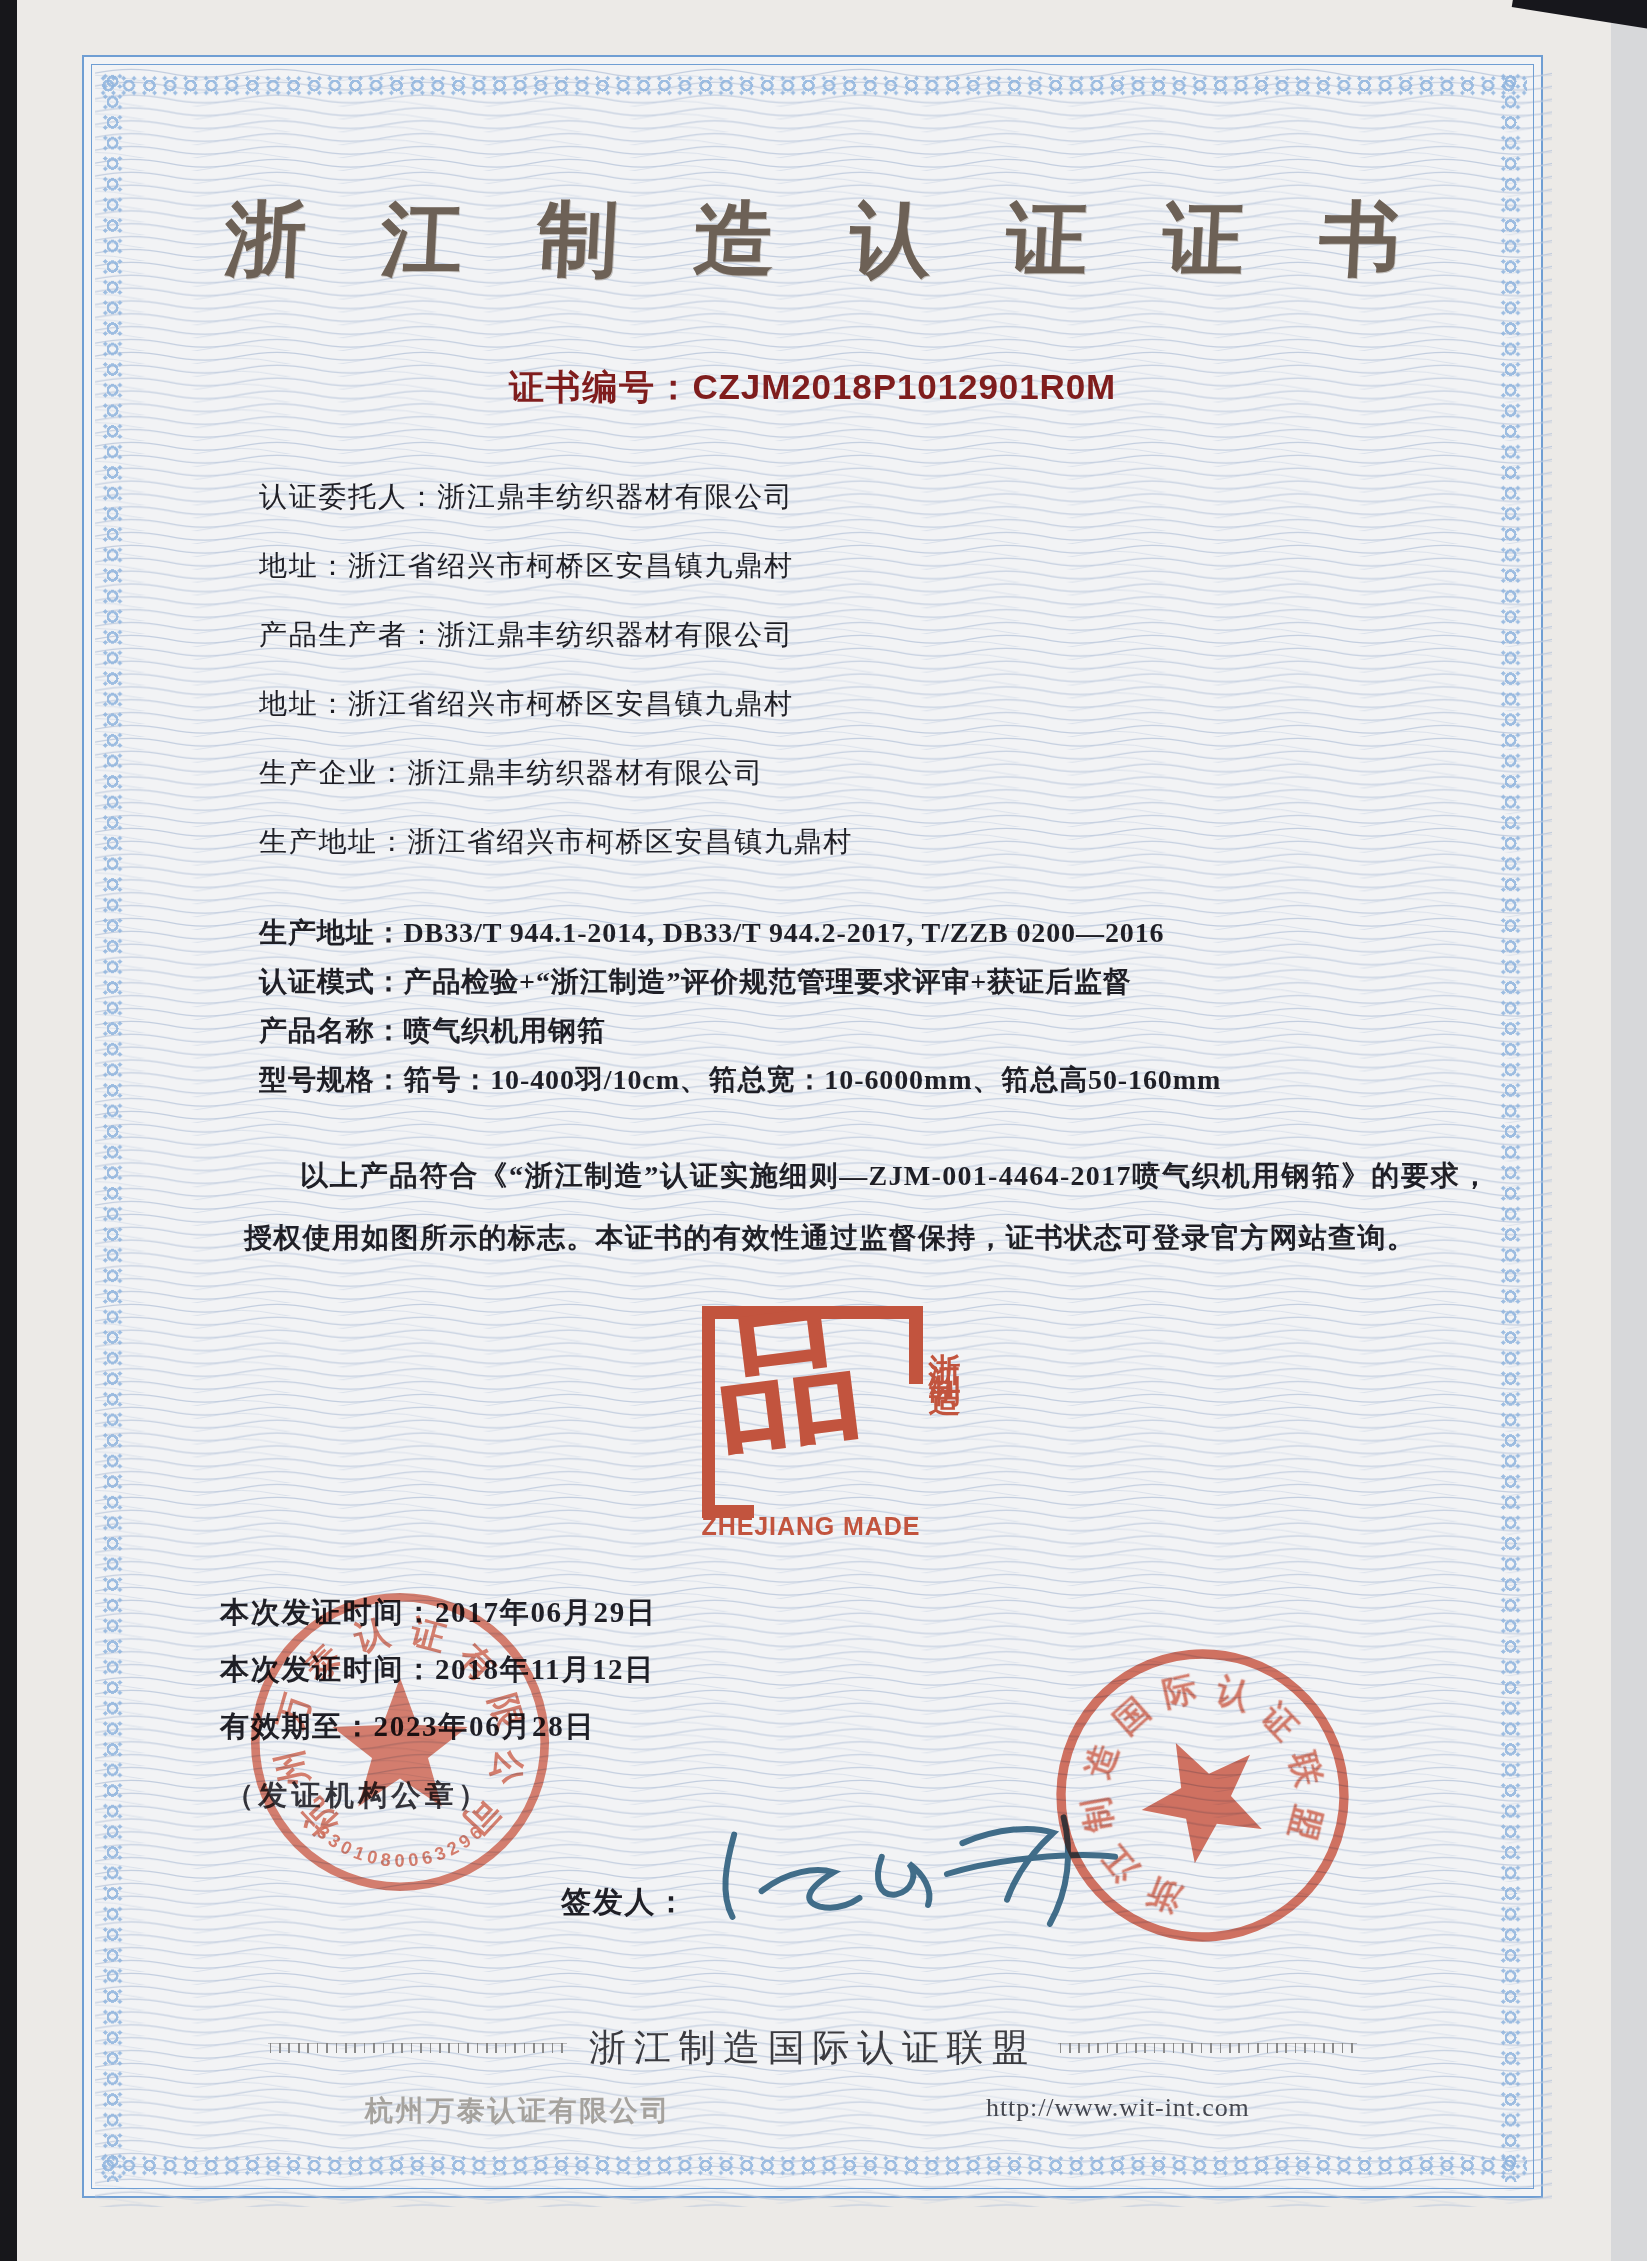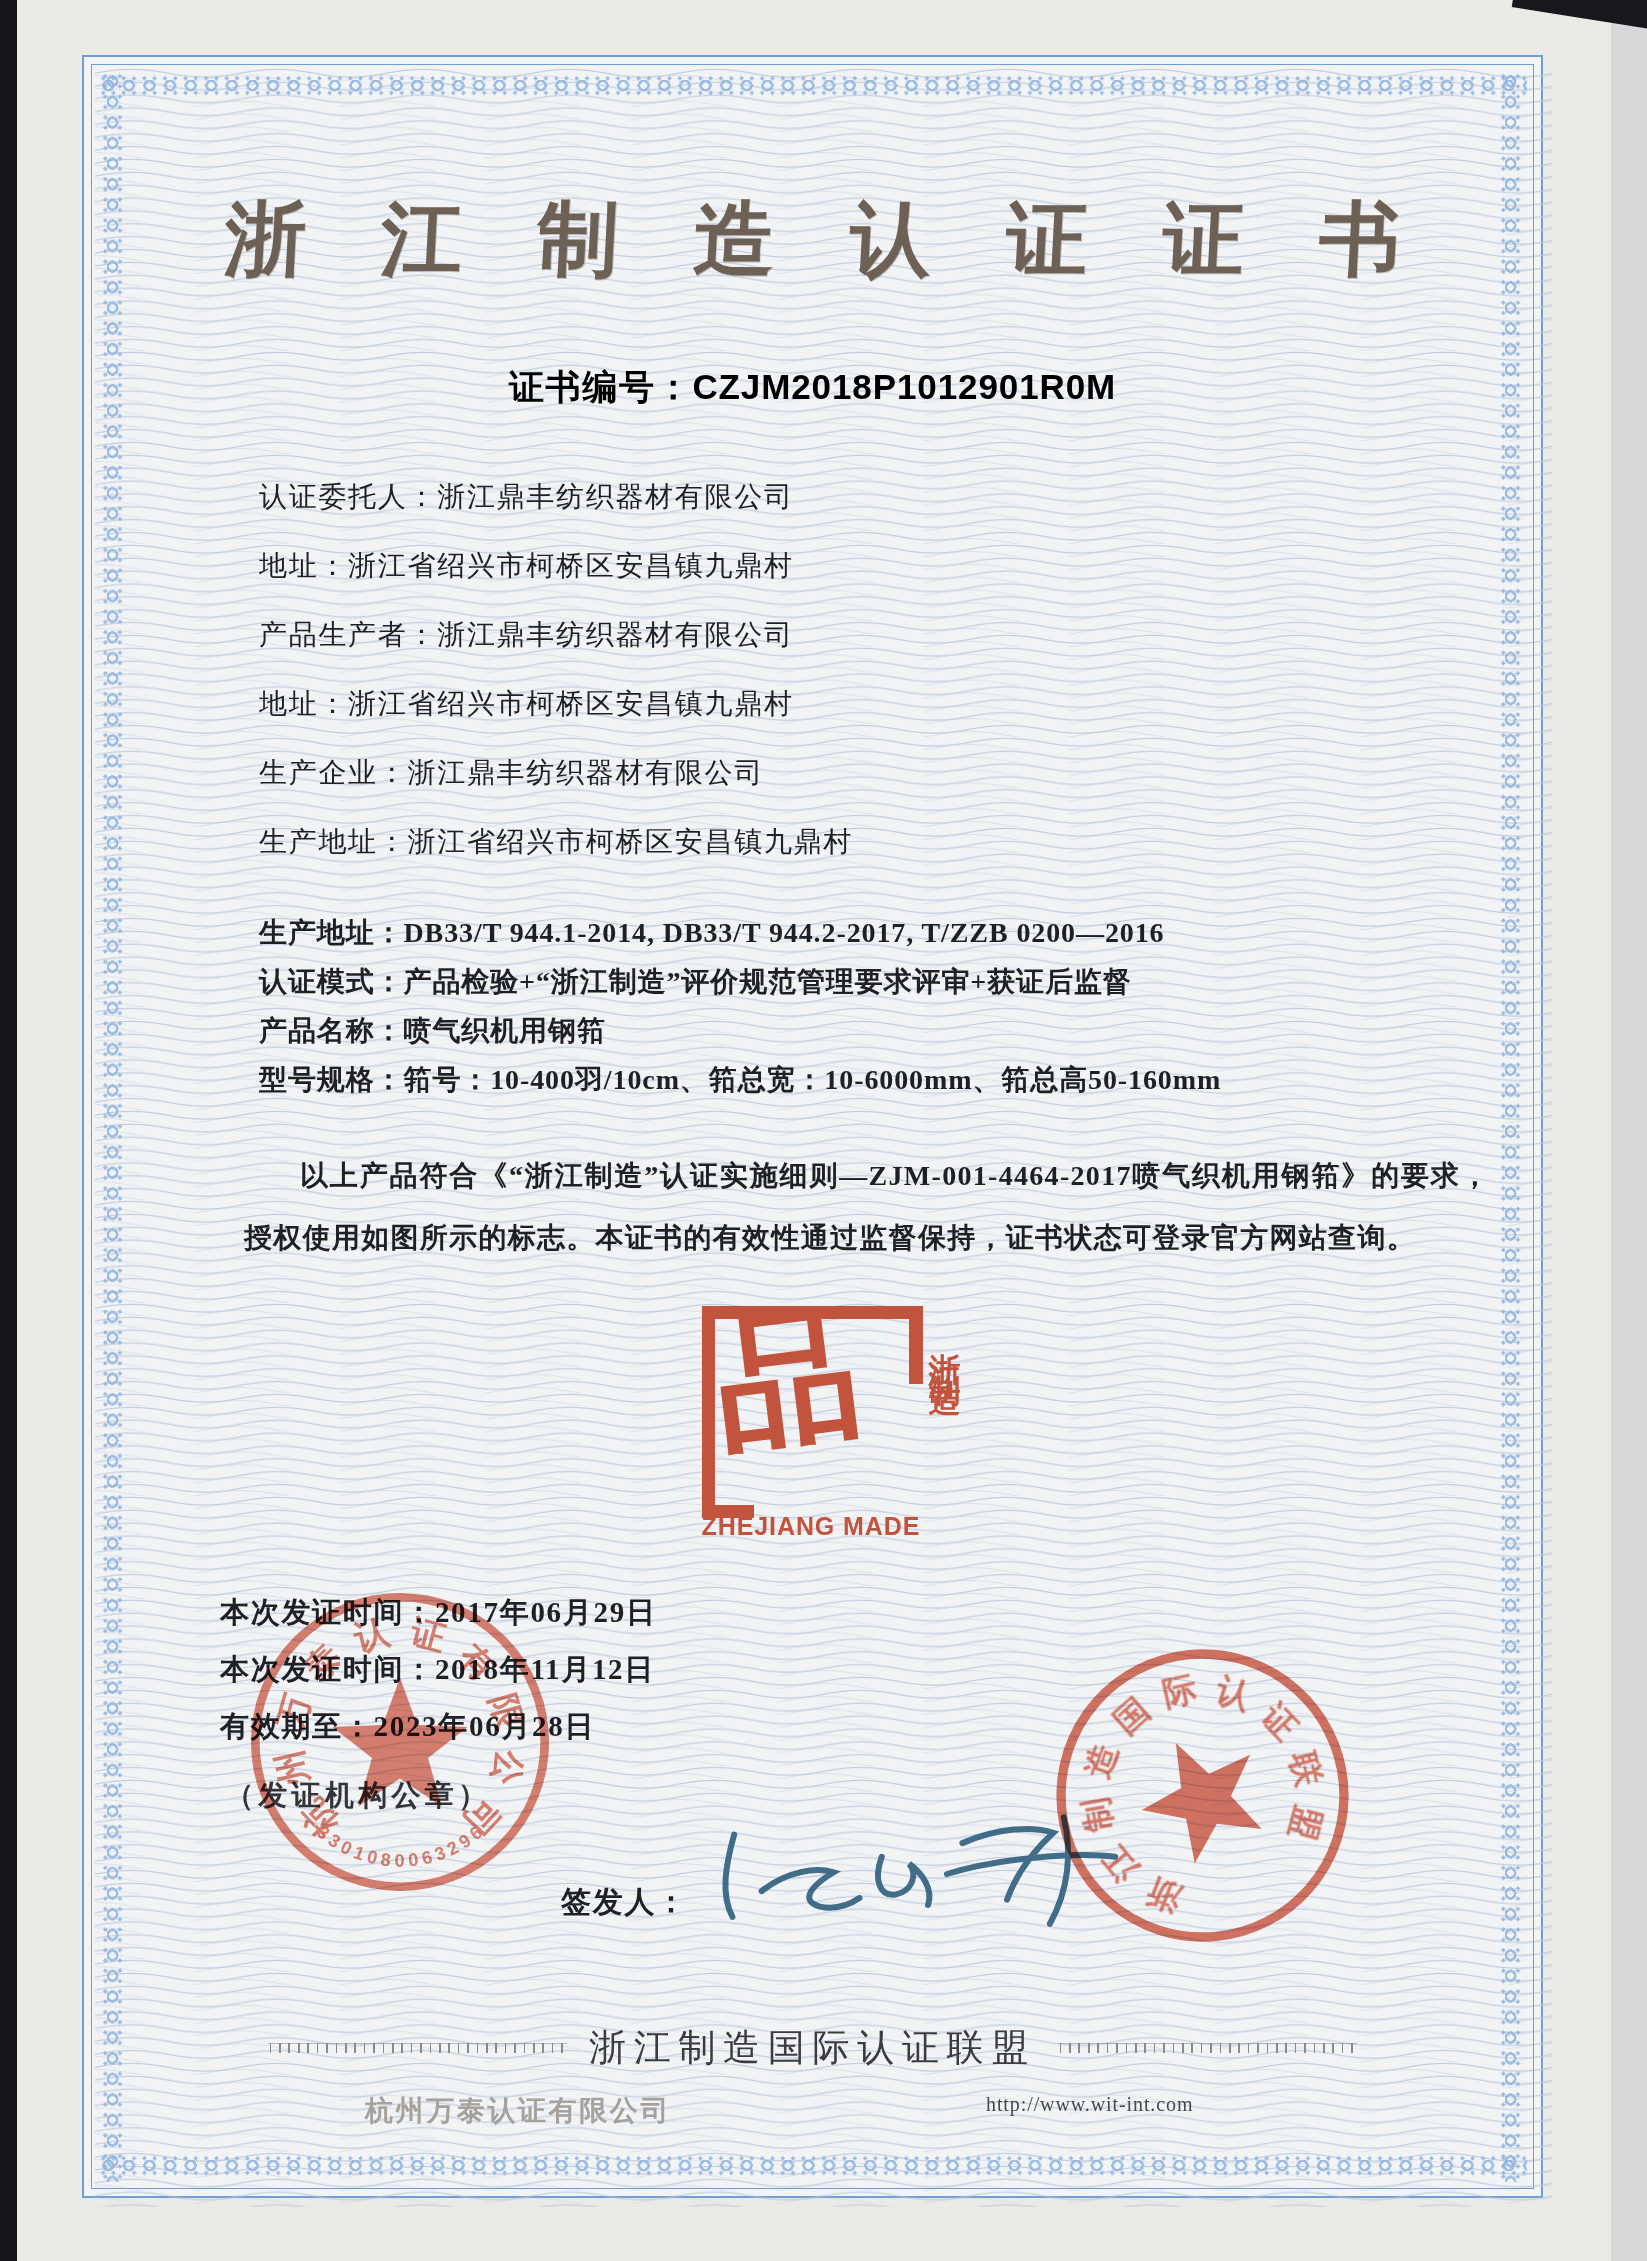--- a/index.html
+++ b/index.html
@@ -28,21 +28,21 @@
   .band-bottom{left:13.7px;right:13.7px;bottom:13.7px;height:31px;}
   .band-left{top:13.7px;bottom:13.7px;left:13.7px;width:31px;
         background-size:29px 20.6px,14.6px 10.3px;}
   .band-right{top:13.7px;bottom:13.7px;right:13.7px;width:31px;
         background-size:29px 20.6px,14.6px 10.3px;}
   .abs{position:absolute;}
   
   .title{left:0;right:0;top:129px;text-align:center;font-size:81px;font-weight:bold;
          color:var(--title-ink);letter-spacing:.34em;padding-left:.34em;
          transform:skewX(-3deg);text-shadow:0.9px 0.9px 0 rgba(109,97,86,.35);}
-  .certno{left:0;right:0;top:307px;text-align:center;font-size:35px;font-weight:bold;color:#000000;letter-spacing:1.7px;}
+  .certno{left:0;right:0;top:307px;text-align:center;font-size:35px;font-weight:bold;color:#7f1d1d;letter-spacing:1.7px;}
   .certno .num{font-family:"Liberation Sans","DejaVu Sans",sans-serif;letter-spacing:0.9px;}
   .fields{left:175px;top:405px;font-size:28px;font-weight:normal;color:var(--ink);}
   .fields .row{height:69px;line-height:69px;letter-spacing:1.7px;}
   .specs{left:175px;top:851px;font-size:28px;font-weight:bold;color:var(--ink);}
   .specs .row{height:49px;line-height:49px;letter-spacing:0.9px;}
   .statement{left:160px;top:1088px;width:1246px;font-size:28px;font-weight:600;color:var(--ink);
              line-height:62px;text-indent:2em;text-align:justify;letter-spacing:1.3px;}
   
   .logo{left:609px;top:1242px;width:283px;height:262px;color:var(--logo-red);}
   .logo .square{position:absolute;left:8.6px;top:6.9px;width:208px;height:199px;
@@ -68,21 +68,21 @@
   .seal .serial{font-size:21px;font-family:"Liberation Sans",sans-serif;letter-spacing:1px;}
   .seal-left{left:160px;top:1529px;width:312px;height:312px;}
   .seal-right{left:966px;top:1586px;width:305px;height:305px;}
   
   .bottom-band{left:0;right:0;top:1966px;display:flex;align-items:center;justify-content:center;gap:22px;}
   .bottom-band .txt{font-size:37px;font-weight:normal;color:#3b3b40;letter-spacing:7.7px;}
   .scroll-rule{width:299px;height:8.6px;
       background:repeating-linear-gradient(90deg, rgba(90,90,90,0) 0 1.7px, #8a8a8a 1.7px 3.4px, rgba(90,90,90,0) 3.4px 9.4px);
       border-top:0.9px solid rgba(120,120,120,.45);}
   .footer-left{left:281px;top:2035px;font-size:28px;font-weight:600;color:#a5a29d;letter-spacing:2.6px;}
-  .footer-right{left:902px;top:2036px;font-size:20px;color:#45474f;letter-spacing:0.9px;}
+  .footer-right{left:902px;top:2036px;font-size:26px;color:#45474f;letter-spacing:0.9px;}
 </style>
 </head>
 <body>
 
 <div class="edge-left"></div>
 <div class="edge-right"></div>
 <div class="wedge-tr"></div>
 
 <div class="frame">
 

